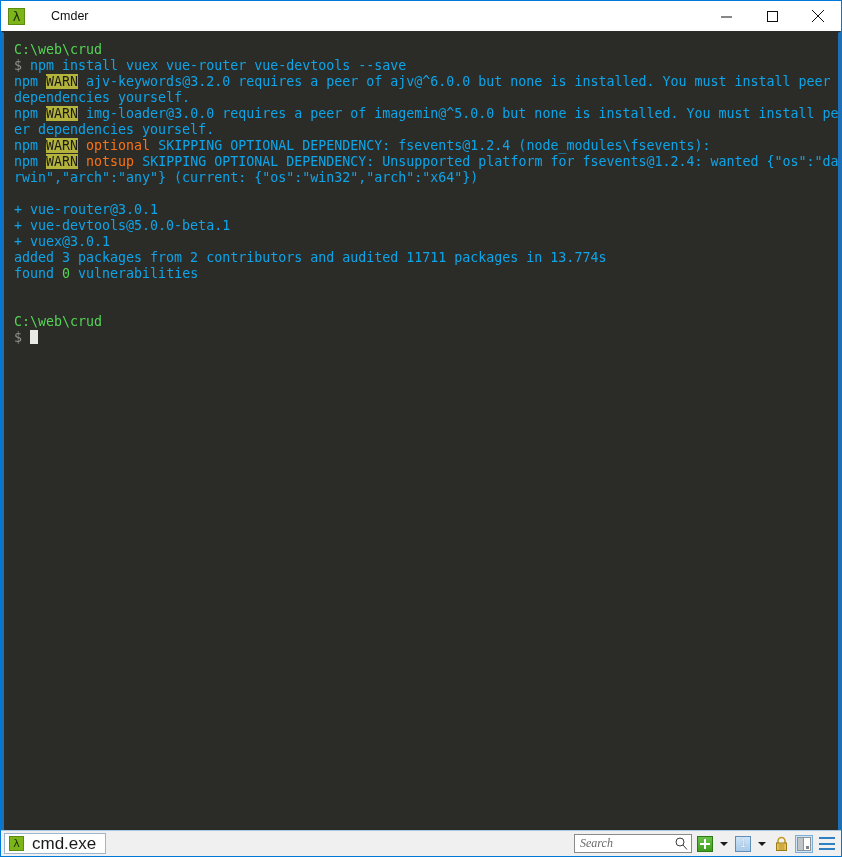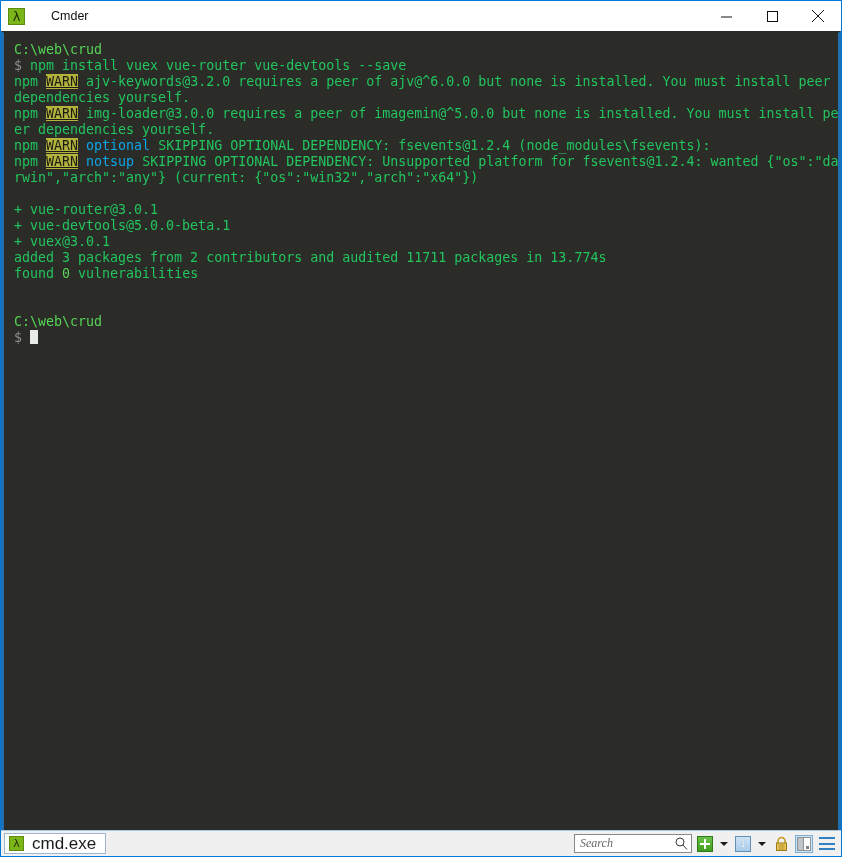--- a/index.html
+++ b/index.html
@@ -85,26 +85,25 @@
     font-family: "DejaVu Sans Mono", "Liberation Mono", monospace;
     font-size: 13.3px;
     line-height: 16px;
     color: #cfd2cd;
     white-space: pre;
     letter-spacing: 0px;
   }
   .line { height: 16px; }
   .c-green  { color: #55d455; }
   .c-gray   { color: #8d8f8b; }
-  .c-white  { color: #22c55e; }
-  .c-purple { color: #0ea5e9; }
+  .c-white  { color: #0ea5e9; }
+  .c-purple { color: #f97316; }
   .c-warn {
     background: #b4b43c;
     color: #1a1a17;
-    text-decoration: underline;
   }
   .cursor {
     display: inline-block;
     width: 8px;
     height: 14px;
     background: #e8eae5;
     vertical-align: -2px;
   }
   
   .statusbar {

